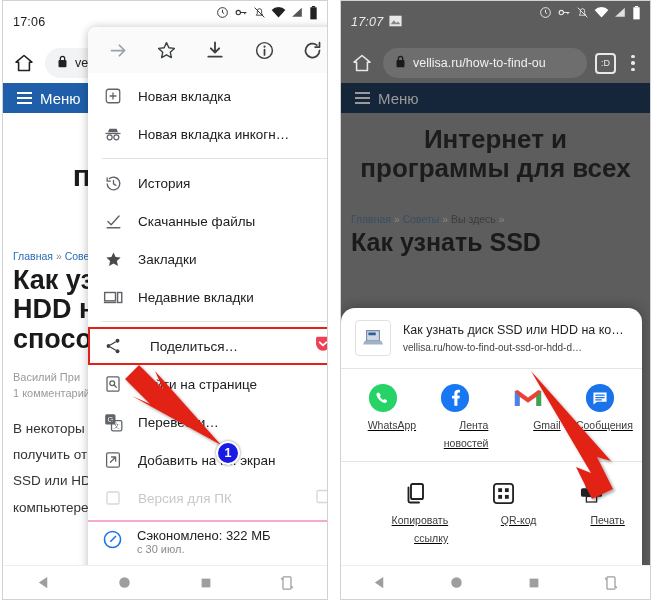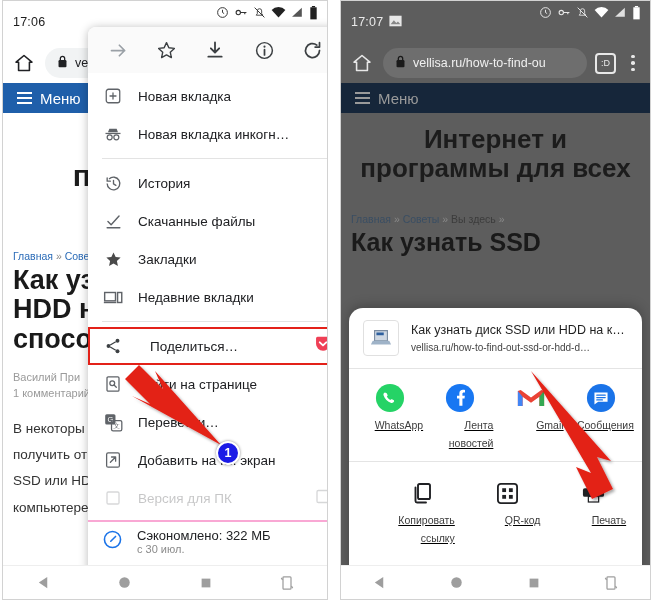--- a/index.html
+++ b/index.html
@@ -24,21 +24,21 @@
   .statusbar {
     height: 42px; display:flex; align-items:center;
     padding: 0 10px; font-size: 12px;
     position: relative;
   }
   .sb-left { display:flex; align-items:center; gap:6px; }
   .sb-time { font-size: 12.5px; letter-spacing: .2px; }
   .sb-right { position:absolute; right: 9px; top:0; height:26px; display:flex; align-items:center; gap:5px; }
   .sb-ico { display:inline-block; }
   .statusbar.light { background:#fff; color:#1d1d1d; }
-  .statusbar.dim   { background:#5d5d5d; color:#eaeaea; }
+  .statusbar.dim   { background:#5d5d5d; color:#eaeaea;font-style:italic; }
 
   
   .toolbar { height: 40px; display:flex; align-items:center; padding: 0 8px; gap:8px; }
   .toolbar.light { background:#fff; }
   .toolbar.dim   { background:#5d5d5d; }
   .home-btn { width:26px; height:26px; flex:0 0 26px; display:flex; align-items:center; justify-content:center; }
   .omnibox {
     flex: 1 1 auto; height: 30px; border-radius: 15px;
     display:flex; align-items:center; gap:7px; padding: 0 12px;
     font-size: 12.5px; overflow:hidden; white-space:nowrap;
@@ -96,21 +96,21 @@
   .mdiv { height:1px; background:#e3e3e3; margin: 5px 14px; }
   .mrow.highlight { outline: 2px solid #e32119; outline-offset:-2px;gap:26px; }
   .pocket { position:absolute; right: 12px; top: 50%; transform: translateY(-50%); }
   .mrow.faded { opacity: .25; }
   .data-saver { display:flex; align-items:center; gap:14px; padding: 6px 14px 0; border-top:2px solid #f9a8d4; margin-top:3px; }
   .ds-text .ds-main { font-size: 13px; color:#202124; }
   .ds-text .ds-sub  { font-size: 11px; color:#8a8a8a; }
 
   
   .share-sheet {
-    position:absolute; left: 8px; right: 8px; top: 307px;
+    position:absolute; left: 0; right: 8px; top: 307px;
     background:#fff; border-radius: 14px 14px 0 0;
     box-shadow: 0 -2px 12px rgba(0,0,0,.25);
     height: 264px; z-index: 5; overflow:hidden;
   }
   .ss-preview { display:flex; align-items:center; gap:12px; padding: 12px 14px; }
   .ss-thumb { width: 36px; height: 36px; border:1px solid #e0e0e0; border-radius:4px; display:flex; align-items:center; justify-content:center; flex:0 0 36px; }
   .ss-texts { min-width:0; }
   .ss-title { font-size: 12.5px; color:#1f1f1f; white-space:nowrap; overflow:hidden; text-overflow:ellipsis; }
   .ss-url   { font-size: 10px; color:#444; margin-top:5px; white-space:nowrap; overflow:hidden; text-overflow:ellipsis; }
   .ss-sep { height:1px; background:#e4e4e4; }

